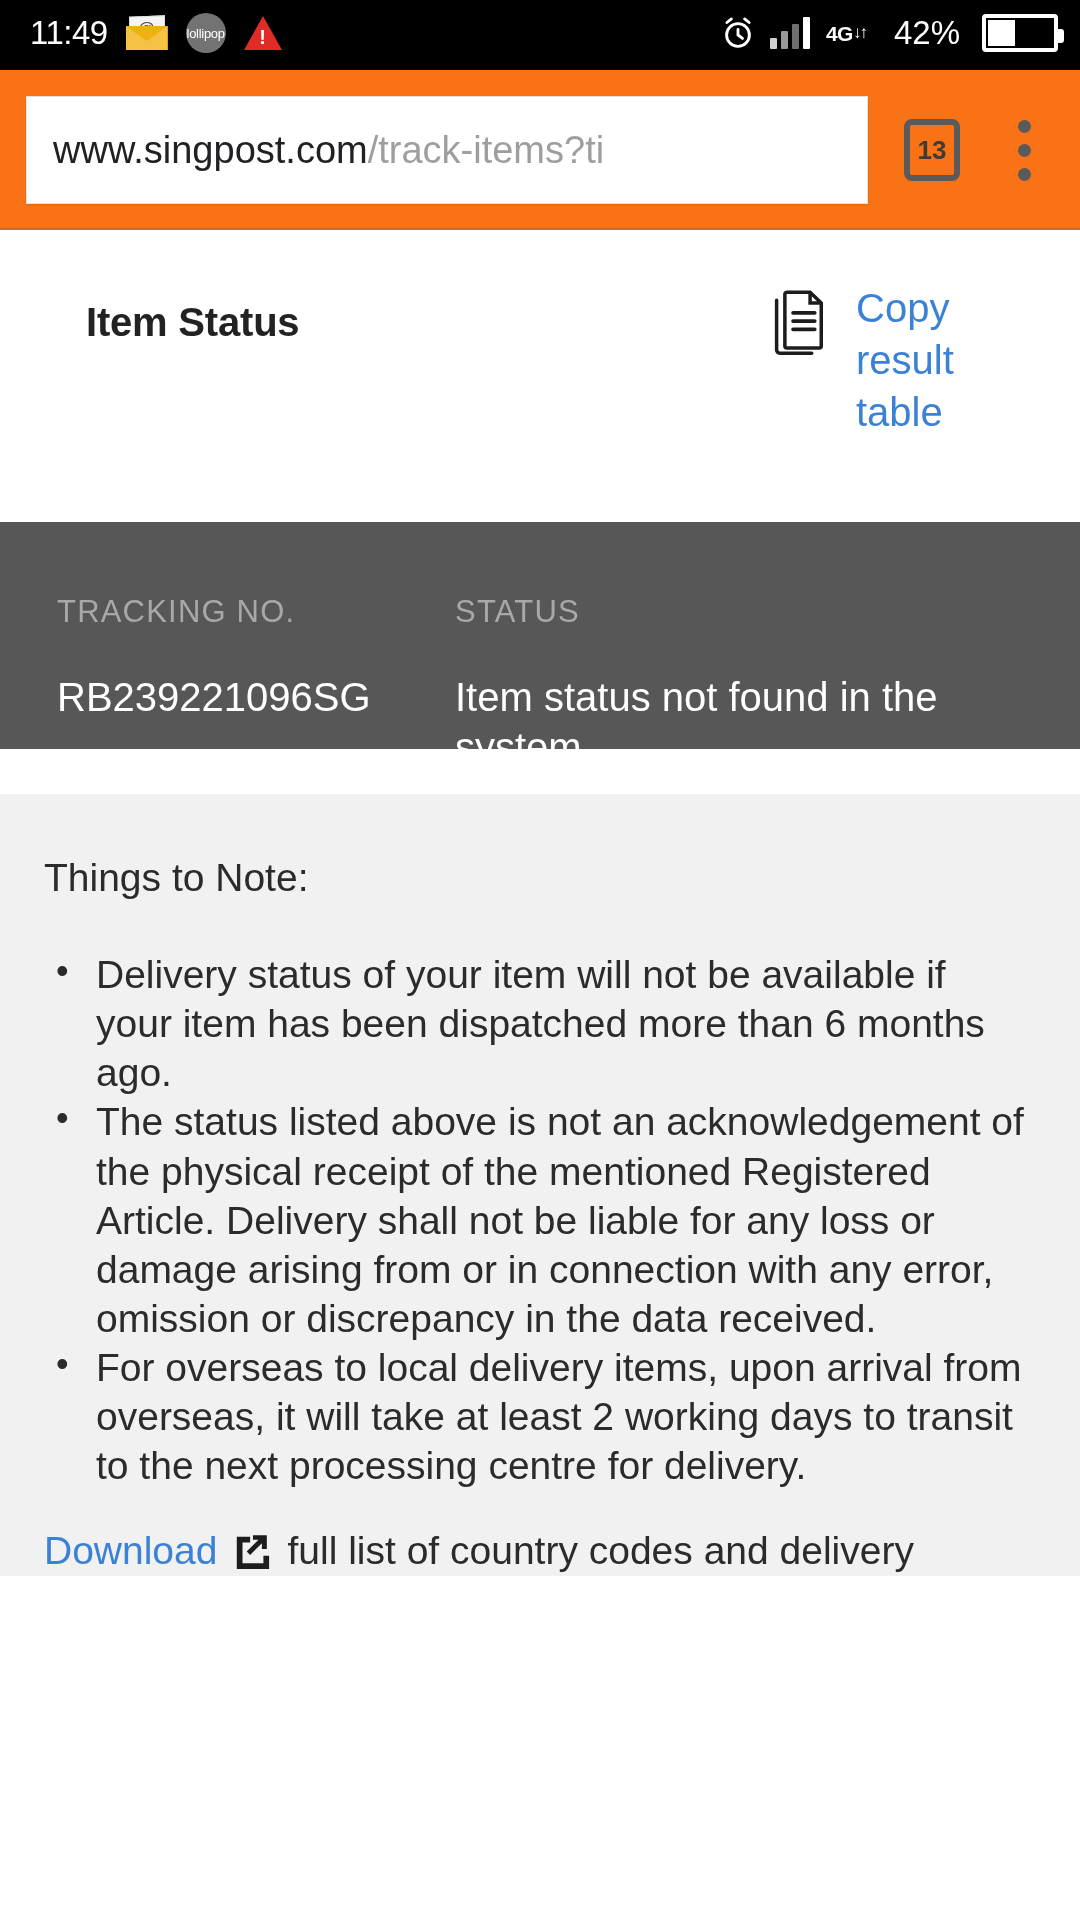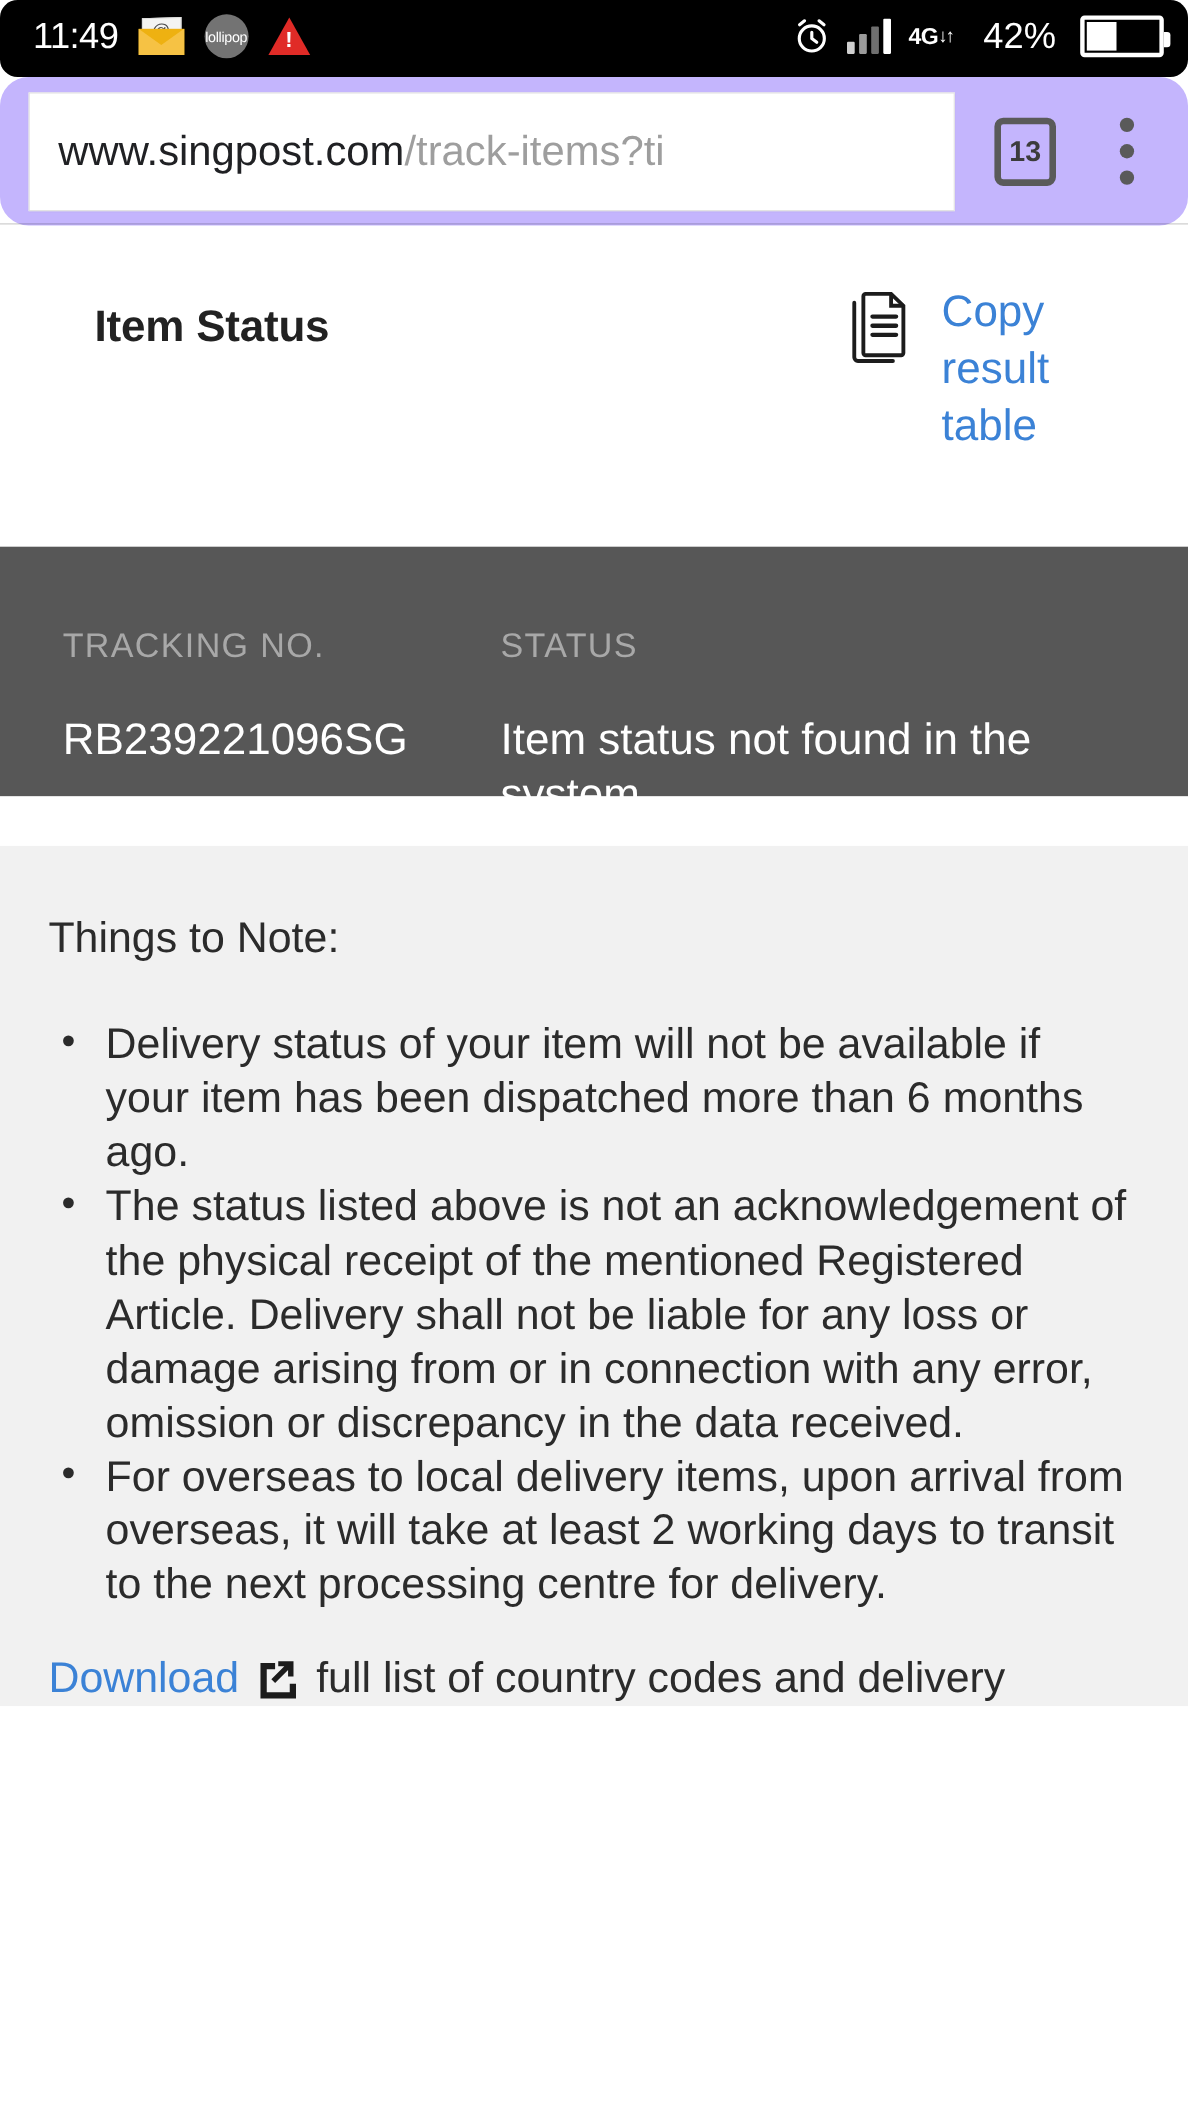--- a/index.html
+++ b/index.html
@@ -9,21 +9,20 @@
     background:#ffffff;
     overflow:hidden;
   }
 
   
   .statusbar{
     height:70px; width:1080px; background:#000000;
     display:flex; align-items:center;
     padding:0 22px 4px 30px;
     color:#ffffff;
-    border-radius:16px;
   }
   .sb-clock{ font-size:33px; letter-spacing:-0.5px; font-weight:400; }
   .sb-left-icons{ display:flex; align-items:center; gap:18px; margin-left:18px; }
 
   .ic-mail{ position:relative; width:42px; height:34px; }
   .ic-mail .env-top{
     position:absolute; left:3px; top:0; width:36px; height:26px;
     background:#f4f4f2; border:1px solid #ddd; transform:skewY(-2deg);
   }
   .ic-mail .env-at{
@@ -85,24 +84,23 @@
   .ic-battery:after{
     content:""; position:absolute; right:-10px; top:11px;
     width:6px; height:14px; background:#ffffff; border-radius:0 3px 3px 0;
   }
   .ic-battery .fill{
     position:absolute; left:2px; top:2px; bottom:2px; background:#ffffff;
   }
 
   
   .toolbar{
-    height:135px; width:1080px; background:#c4b5fd;
+    height:160px; width:1080px; background:#f97316;
     display:flex; align-items:center; padding:0 26px;
     position:relative;
-    border-radius:26px;
   }
   .toolbar:after{
     content:""; position:absolute; left:0; right:0; bottom:0; height:2px;
     background:linear-gradient(to bottom, rgba(0,0,0,.22), rgba(0,0,0,0));
   }
   .urlbar{
     flex:1; height:108px; background:#ffffff;
     border:1px solid #e0e0e0;
     display:flex; align-items:center;
     padding:0 26px; overflow:hidden; white-space:nowrap;

